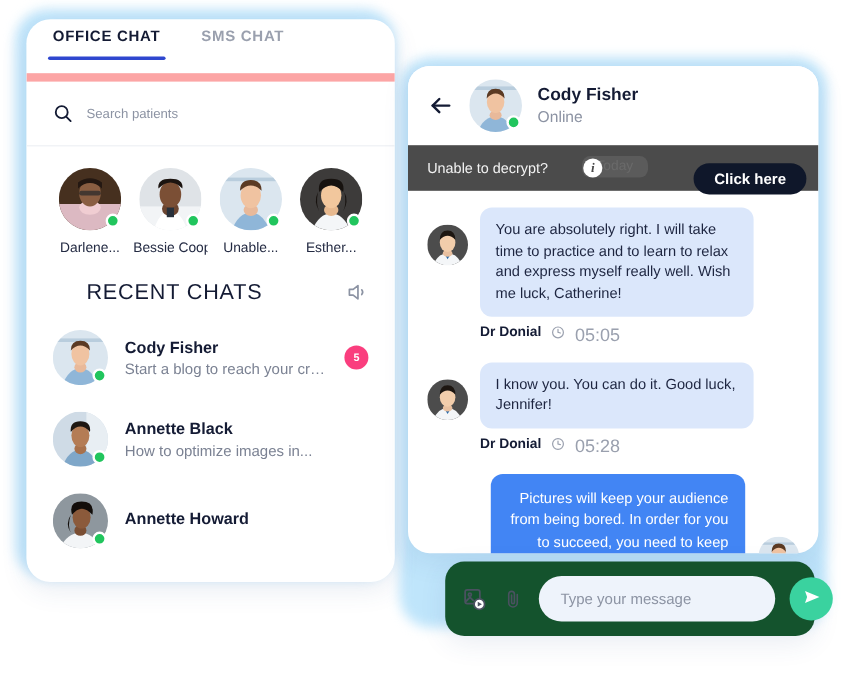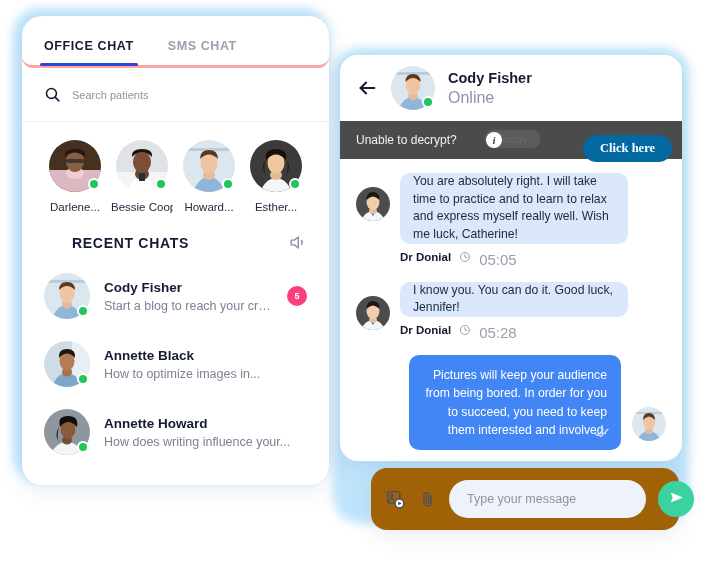--- a/index.html
+++ b/index.html
@@ -37,24 +37,23 @@
     width: 307px; height: 469px;
     background: #ffffff;
     border-radius: 20px;
     overflow: hidden;
     box-shadow: 0 6px 22px rgba(46,80,140,0.10);
   }
   .tabs {
     display: flex;
     align-items: flex-end;
     height: 52px;
-    padding: 0 18px;
-    border-bottom: 3px solid #fca5a5;
+    padding: 12px 18px;
+    border-bottom: 7px solid #fca5a5;
     position: relative;
-    border-radius: 11px;
   }
   .tab {
     font-size: 12.5px;
     font-weight: bold;
     letter-spacing: 0.6px;
     color: #9aa0ae;
     padding: 0 4px 12px 4px;
     margin-right: 26px;
     position: relative;
     cursor: pointer;
@@ -102,21 +101,21 @@
     color: #232a42;
     white-space: nowrap;
     overflow: hidden;
   }
 
   .recent-head {
     display: flex; align-items: center; justify-content: space-between;
     padding: 16px 22px 6px 22px;
   }
   .recent-title {
-    font-size: 14px; font-weight: bold;
+    font-size: 18px; font-weight: normal;
     letter-spacing: 0.7px; color: #141b34; padding-left: 28px;
   }
 
   .chat-list { padding: 4px 0 0 0; }
   .chat-row {
     display: flex; align-items: center;
     gap: 14px;
     padding: 11px 22px;
     cursor: pointer;
   }
@@ -151,21 +150,21 @@
   }
   .conv-head {
     display: flex; align-items: center; gap: 13px;
     height: 66px; padding: 0 16px;
     background: #fff;
   }
   .back-btn { cursor: pointer; flex: none; display: flex; }
   .conv-av-wrap { position: relative; width: 44px; height: 44px; flex: none; }
   .conv-av { width: 44px; height: 44px; border-radius: 50%; overflow: hidden; }
   .conv-name { font-size: 14.5px; font-weight: bold; color: #141b34; }
-  .conv-status { font-size: 16px; color: #8c93a3; margin-top: 3px; }
+  .conv-status { font-size: 13px; color: #8c93a3; margin-top: 3px; }
 
   .decrypt-bar {
     position: relative;
     display: flex; align-items: center;
     height: 38px; padding: 0 10px 0 16px;
     background: #4b4b4b;
   }
   .decrypt-text { font-size: 12px; color: #f2f2f2; }
   .day-chip {
     position: absolute;
@@ -179,36 +178,36 @@
   .info-ico {
     position: absolute; left: 146px; top: 11px;
     width: 16px; height: 16px; border-radius: 50%;
     background: #fff; color: #4b4b4b;
     font-size: 11px; font-weight: bold; font-style: italic;
     font-family: "Liberation Serif", serif;
     display: flex; align-items: center; justify-content: center;
   }
   .click-btn {
     margin-left: auto;
-    background: #0369a1; color: #fff;
+    background: #0f172a; color: #fff;
     border: none; border-radius: 14px;
     padding: 6px 17px;
     font-size: 12.5px; font-weight: bold;
-    font-family: Liberation Serif, serif;
+    font-family: Liberation Sans, sans-serif;
     cursor: pointer;
     margin-top: 17px;
   }
 
   .msgs { padding: 14px 16px 8px 16px; }
   .msg-in { display: flex; gap: 10px; margin-bottom: 14px; }
   .msg-av { width: 34px; height: 34px; border-radius: 50%; overflow: hidden; flex: none; margin-top: 14px; }
   .bubble-in {
     background: #dbe7fb;
     border-radius: 10px;
-    padding: 0 13px;
+    padding: 10px 13px;
     font-size: 12.2px;
     line-height: 1.45;
     color: #1d2540;
     max-width: 228px;
   }
   .msg-foot { display: flex; gap: 8px; margin-top: 7px; }
   .msg-author { font-size: 11.5px; font-weight: bold; color: #141b34; }
   .msg-time { font-size: 15px; color: #9aa0ae; }
 
   .msg-out { display: flex; justify-content: flex-end; gap: 11px; }
@@ -223,21 +222,21 @@
     text-align: right;
     position: relative;
   }
   .ticks { position: absolute; right: 12px; bottom: 7px; }
 
   
   .composer {
     position: absolute;
     left: 371px; top: 468px;
     width: 308px; height: 62px;
-    background: #a16207;
+    background: #14532d;
     border-radius: 16px;
     display: flex; align-items: center;
     gap: 12px;
     padding: 0 14px;
     box-shadow: 0 6px 22px rgba(46,80,140,0.10);
   }
   .c-ico { cursor: pointer; display: flex; flex: none; }
   .c-input {
     flex: 1;
     height: 38px;
@@ -332,21 +331,21 @@
               <rect width="52" height="52" fill="#dbe6ef"></rect>
               <rect x="0" y="8" width="52" height="3" fill="#b9cddd"></rect>
               <path d="M10 52 q6 -15 16 -15 q10 0 16 15 z" fill="#8fb6d8"></path>
               <ellipse cx="26" cy="35" rx="6" ry="5" fill="#e8b99a"></ellipse>
               <ellipse cx="26" cy="23" rx="8.5" ry="10.5" fill="#f0c3a1"></ellipse>
               <path d="M17 19 q9 -9 18 0 q0 -9 -9 -9 q-9 0 -9 9 z" fill="#5b3a23"></path>
             </svg>
           </div>
           <span class="dot"></span>
         </div>
-        <div class="av-name">Howard...</div>
+        <div class="av-name">Unable...</div>
       </div>
 
       <div class="av-item">
         <div class="av-wrap">
           <div class="av">
             <svg width="52" height="52" viewBox="0 0 52 52">
               <rect width="52" height="52" fill="#3d3b3a"></rect>
               <path d="M10 52 q6 -14 16 -14 q10 0 16 14 z" fill="#f4f6f8"></path>
               <ellipse cx="26" cy="35" rx="6" ry="5" fill="#e7b98f"></ellipse>
               <ellipse cx="26" cy="23" rx="8.5" ry="10.5" fill="#f2c79d"></ellipse>
@@ -424,21 +423,20 @@
               <ellipse cx="23" cy="31" rx="5" ry="4.5" fill="#7a4e33"></ellipse>
               <ellipse cx="24" cy="20" rx="7.5" ry="9.5" fill="#8b5a3b"></ellipse>
               <path d="M16 18 q8 -10 17 0 q2 -11 -9 -11 q-11 0 -8 11 z" fill="#120d0a"></path>
               <path d="M15 18 q-3 9 0 15 q-5 -7 0 -15 z" fill="#120d0a"></path>
             </svg>
           </div>
           <span class="dot"></span>
         </div>
         <div class="chat-meta">
           <div class="chat-name">Annette Howard</div>
-          <div class="chat-prev">How does writing influence your...</div>
         </div>
       </div>
 
     </div>
   </div>
 
   <div class="right-card">
 
     <div class="conv-head">
       <span class="back-btn">

